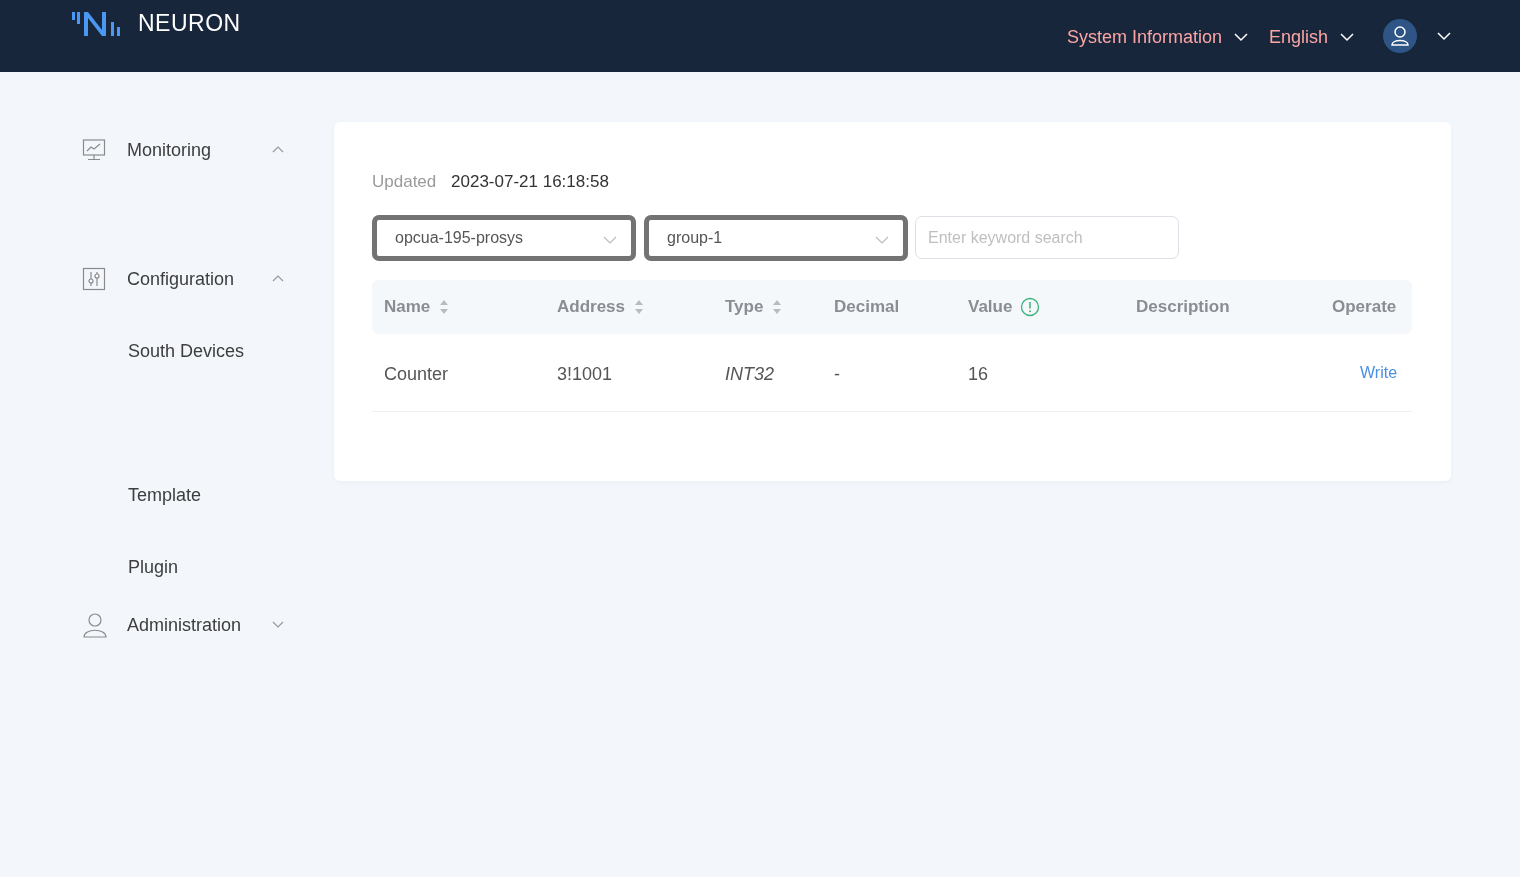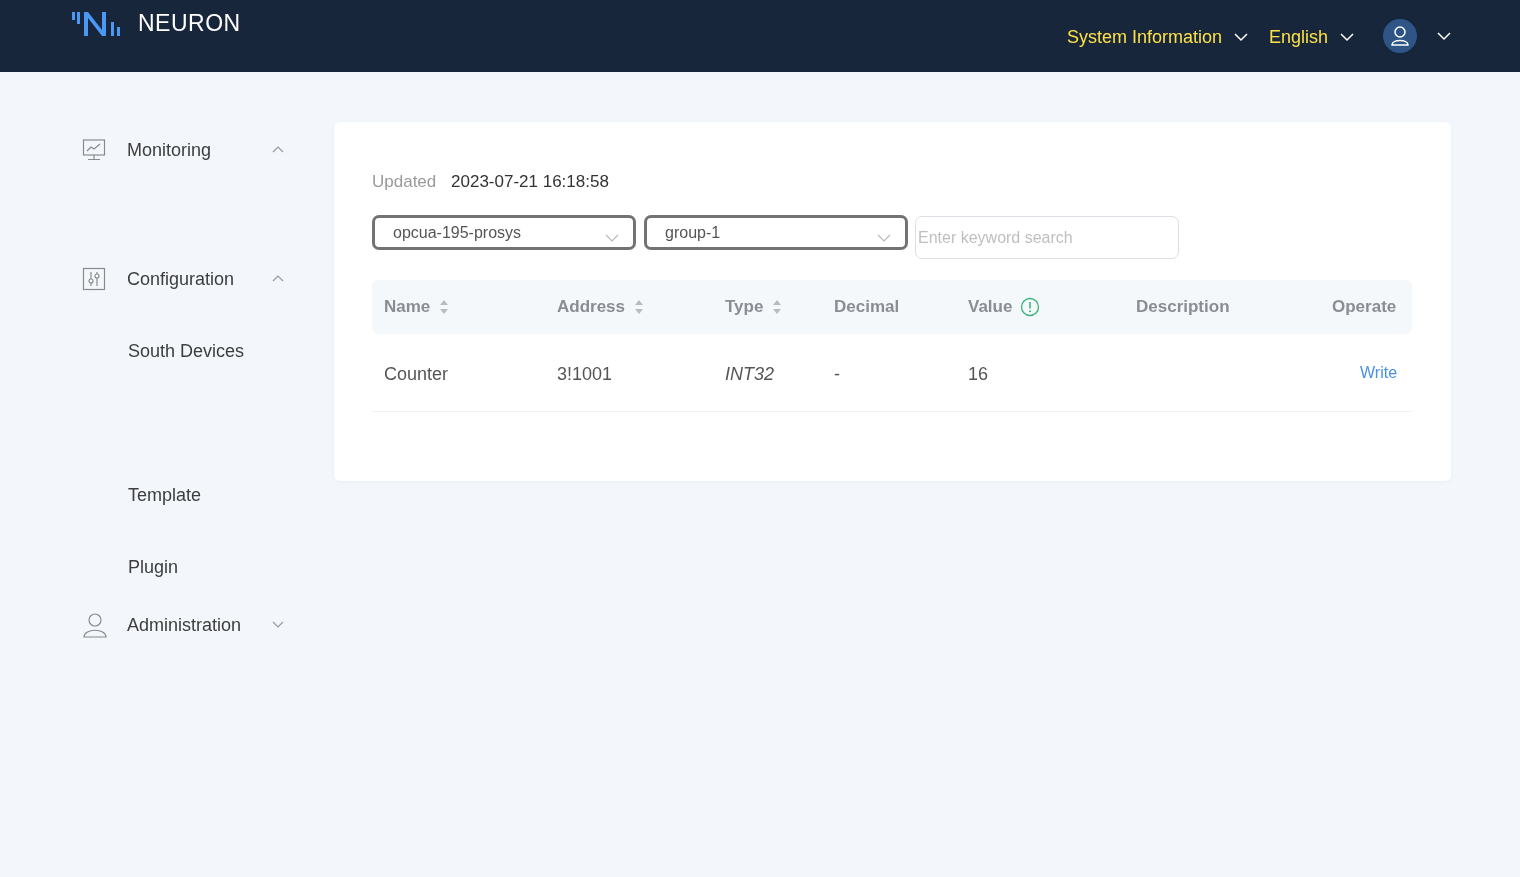--- a/index.html
+++ b/index.html
@@ -17,21 +17,21 @@
   }
   .logo {
     position: absolute; left: 70px; top: 8px;
     display: flex; align-items: center; gap: 12px;
   }
   .logo svg { display: block; }
   .logo-text {
     color: #ffffff; font-size: 23px; letter-spacing: 0.5px; font-weight: normal;
   }
   .header-menu {
-    display: flex; align-items: center; color: #fde047; font-size: 18px;
+    display: flex; align-items: center; color: #fca5a5; font-size: 18px;
     cursor: pointer; position: absolute; top: 27px;
   }
   .header-menu .chev { margin-left: 12px; display: inline-block; }
   .avatar {
     position: absolute; left: 1383px; top: 19px; width: 34px; height: 34px; border-radius: 50%;
     background: #2e5585; display: flex; align-items: center; justify-content: center;
     cursor: pointer;
   }
   .avatar-chev { position: absolute; left: 1437px; top: 32px; cursor: pointer; }
 
@@ -56,30 +56,30 @@
 
   .card {
     position: absolute; left: 334px; top: 122px; width: 1117px; height: 359px;
     background: #fff; border-radius: 6px;
     box-shadow: 0 1px 4px rgba(0,0,0,0.04);
   }
   .updated { position: absolute; left: 38px; top: 50px; font-size: 17px; }
   .updated .ulabel { color: #9a9a9a; margin-right: 10px; }
   .updated .uval { color: #333; }
   .select {
-    position: absolute; top: 93px; height: 35px; border: 3px solid #737373; border-radius: 7px;
+    position: absolute; top: 93px; height: 46px; border: 5px solid #737373; border-radius: 7px;
     background: #fff; display: flex; align-items: center; cursor: pointer;
   }
   .select .sval { position: absolute; left: 18px; font-size: 16px; color: #555; }
   .select .schev { position: absolute; right: 14px; top: 16px; }
   .search {
     position: absolute; left: 581px; top: 94px; width: 264px; height: 43px;
     border: 1px solid #dcdfe6; border-radius: 7px; background: #fff;
     font-family: "Liberation Sans", sans-serif; font-size: 16px; color: #555;
-    padding-left: 2px; outline: none;
+    padding-left: 12px; outline: none;
   }
   .search::placeholder { color: #bfbfbf; }
   .thead {
     position: absolute; left: 38px; top: 158px; width: 1040px; height: 54px;
     background: #f5f8fb; border-radius: 6px;
   }
   .th {
     position: absolute; top: 17px; font-size: 17px; font-weight: bold; color: #8a8d93;
     display: flex; align-items: center;
   }

